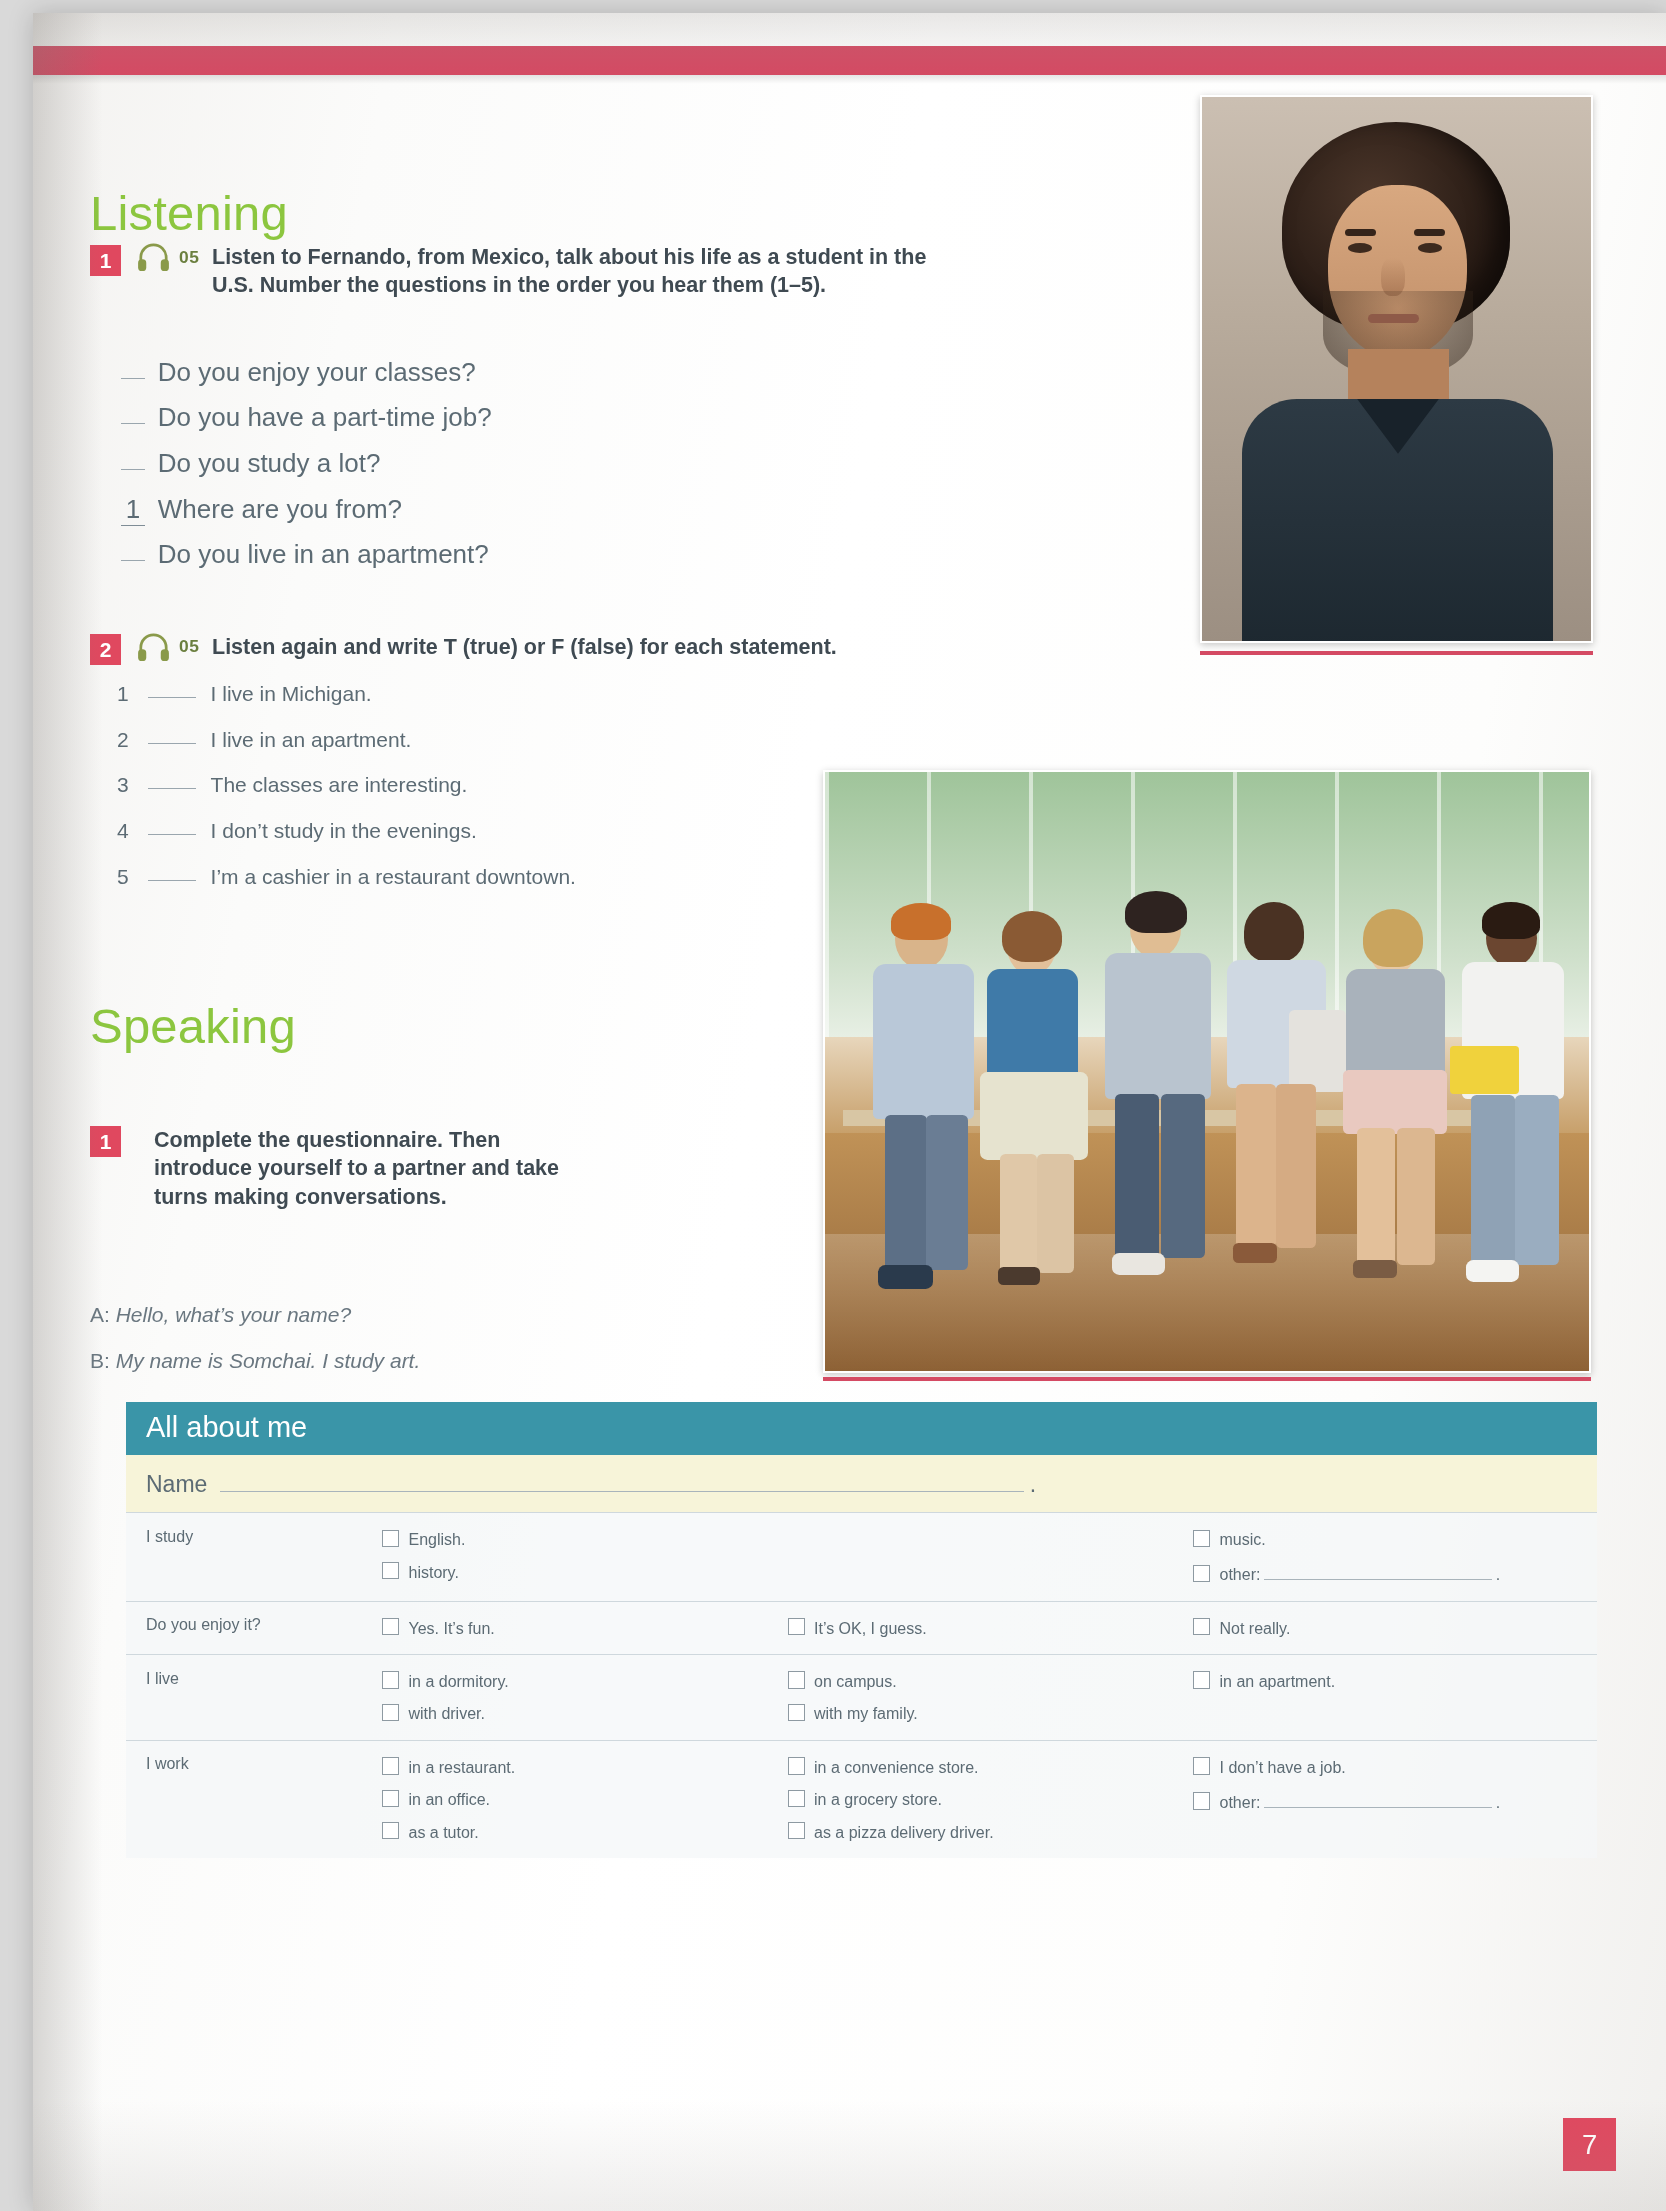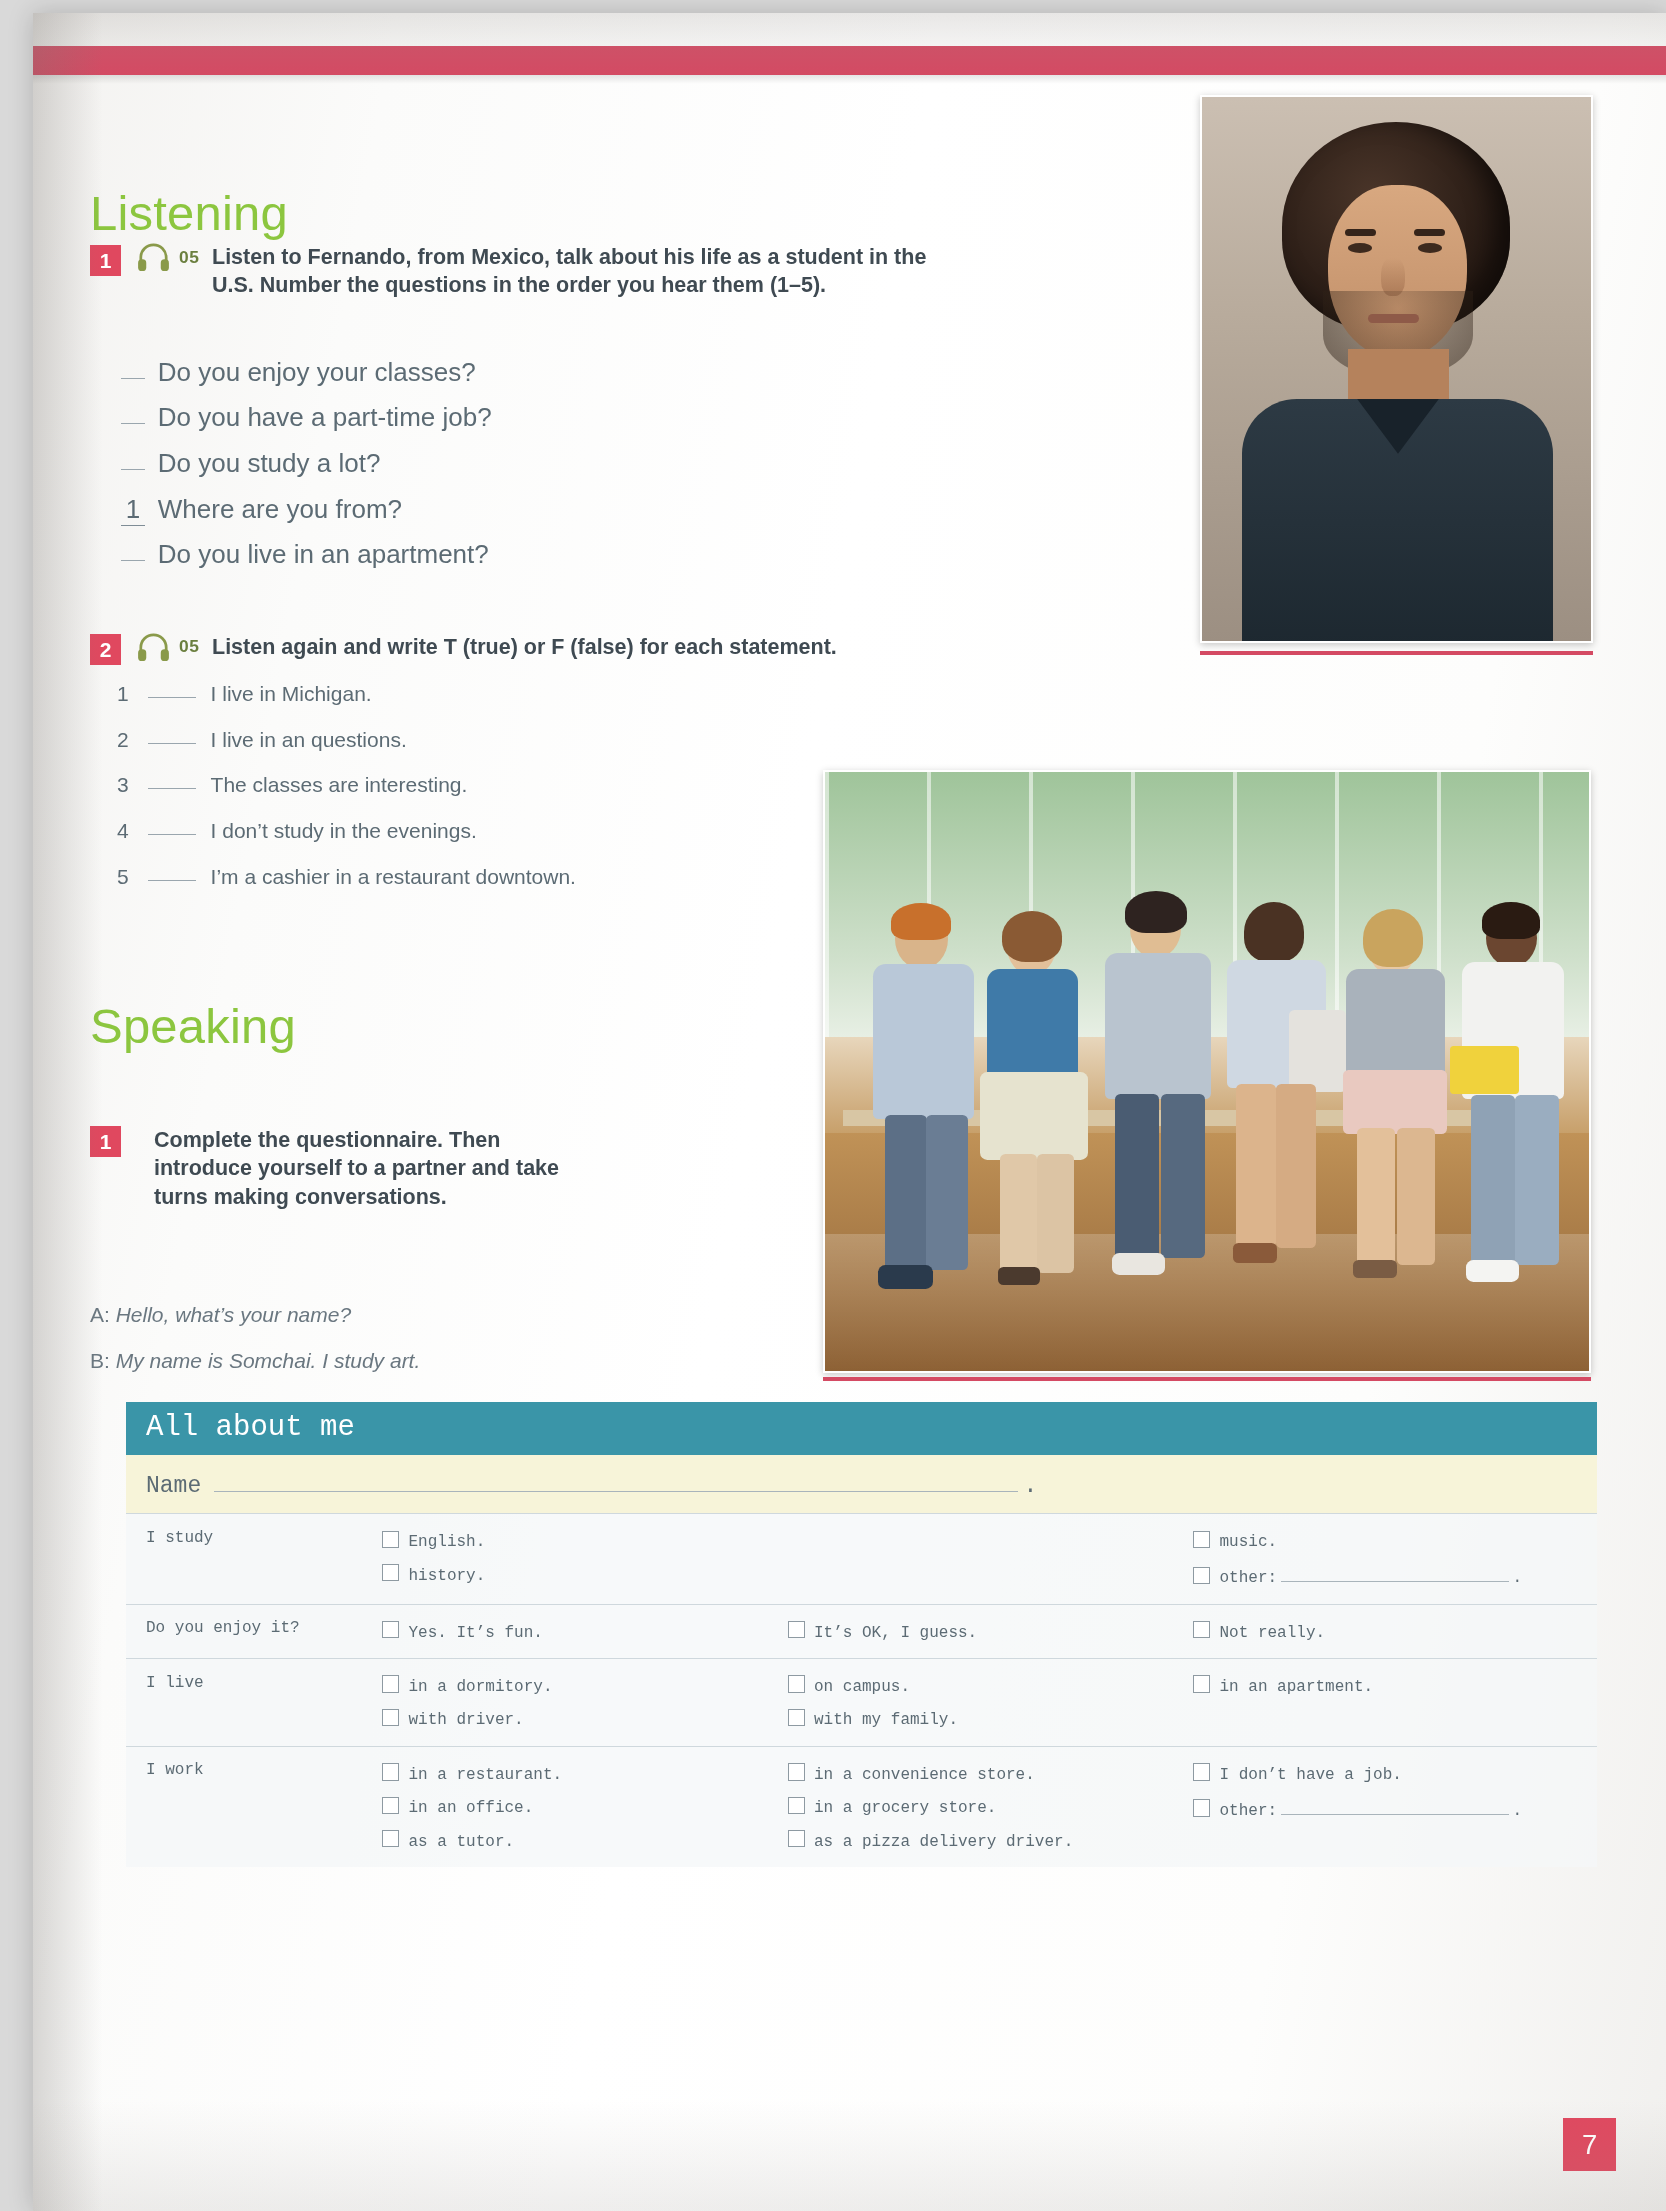--- a/index.html
+++ b/index.html
@@ -232,21 +232,20 @@
   .stud .legs { position:absolute; border-radius: 5.5px; }
 
   #photo-students-underline { left: 790px; top: 1364px; width: 768px; }
 
   
   #questionnaire {
     position: absolute;
     left: 93px; top: 1389px;
     width: 1471px;
     background: rgba(255,255,255,0.55);
-    font-family: Liberation Mono, monospace;
   }
   #q-title-bar {
     background: #3a95a8;
     color: #ffffff;
     font-size: 29px;
     padding: 9.1px 20px 11px 20px;
   }
   #q-name-row {
     background: #f7f4d9;
     padding: 12.8px 20px 14.6px 20px;
@@ -349,21 +348,21 @@
     <rect x="28" y="18" width="9" height="13" rx="4" fill="#8a9a4a"></rect>
   </svg>
   <div class="track-label" style="left:146px; top:623px;">05</div>
 
   <div class="instr" style="left:179px; top:620px; width:914px;">Listen again and write T (true) or F (false) for each statement.</div>
 
   <div class="tf-row" style="left:84px; top:669px;">
     <span class="tf-num">1</span><span class="tf-blank"></span><span>I live in Michigan.</span>
   </div>
   <div class="tf-row" style="left:84px; top:715px;">
-    <span class="tf-num">2</span><span class="tf-blank"></span><span>I live in an questions.</span>
+    <span class="tf-num">2</span><span class="tf-blank"></span><span>I live in an apartment.</span>
   </div>
   <div class="tf-row" style="left:84px; top:760px;">
     <span class="tf-num">3</span><span class="tf-blank"></span><span>The classes are interesting.</span>
   </div>
   <div class="tf-row" style="left:84px; top:806px;">
     <span class="tf-num">4</span><span class="tf-blank"></span><span>I don’t study in the evenings.</span>
   </div>
   <div class="tf-row" style="left:84px; top:852px;">
     <span class="tf-num">5</span><span class="tf-blank"></span><span>I’m a cashier in a restaurant downtown.</span>
   </div>

